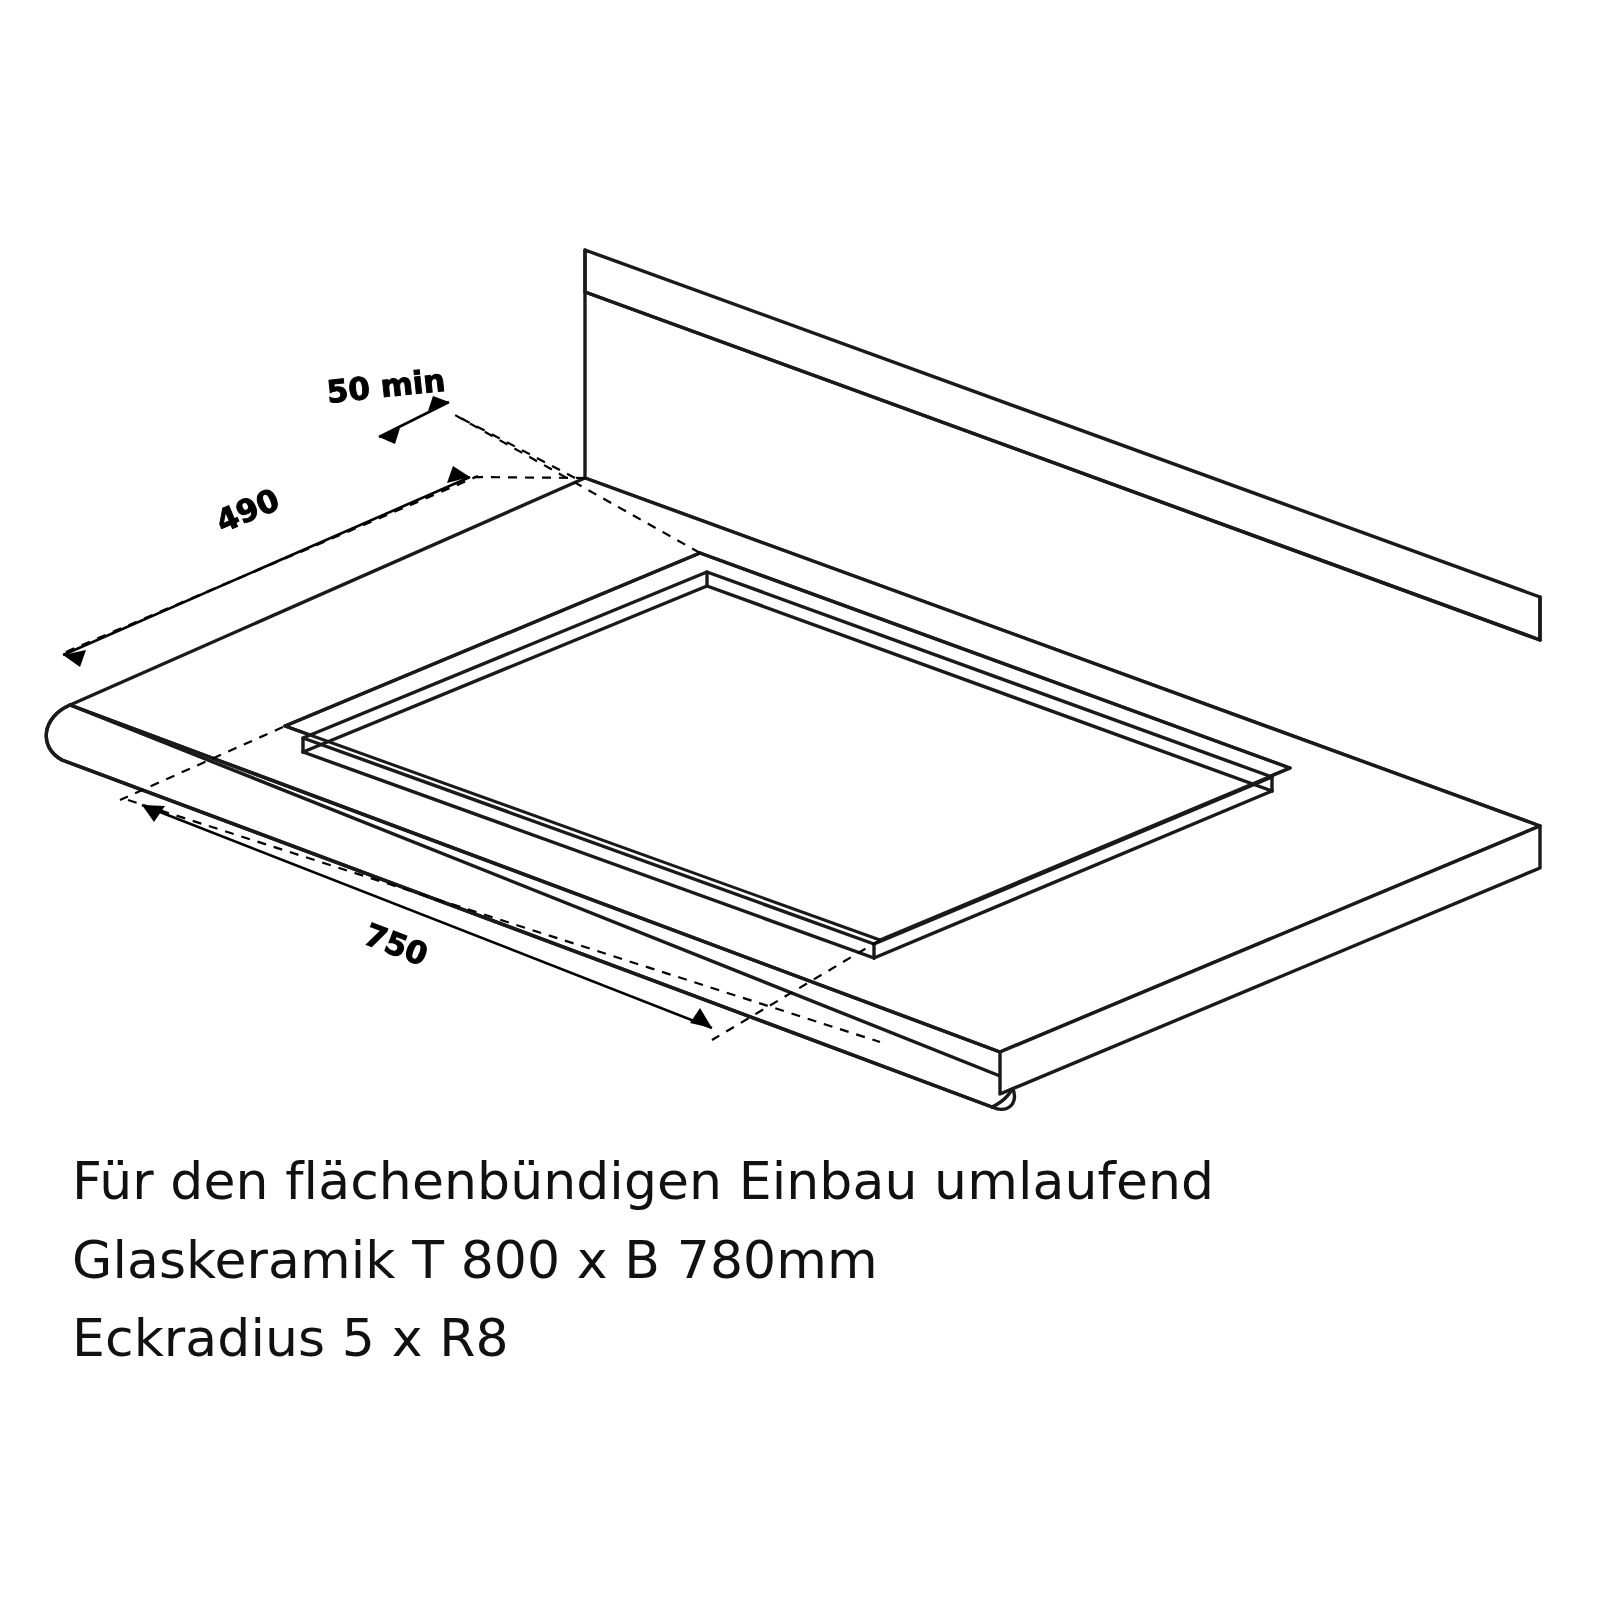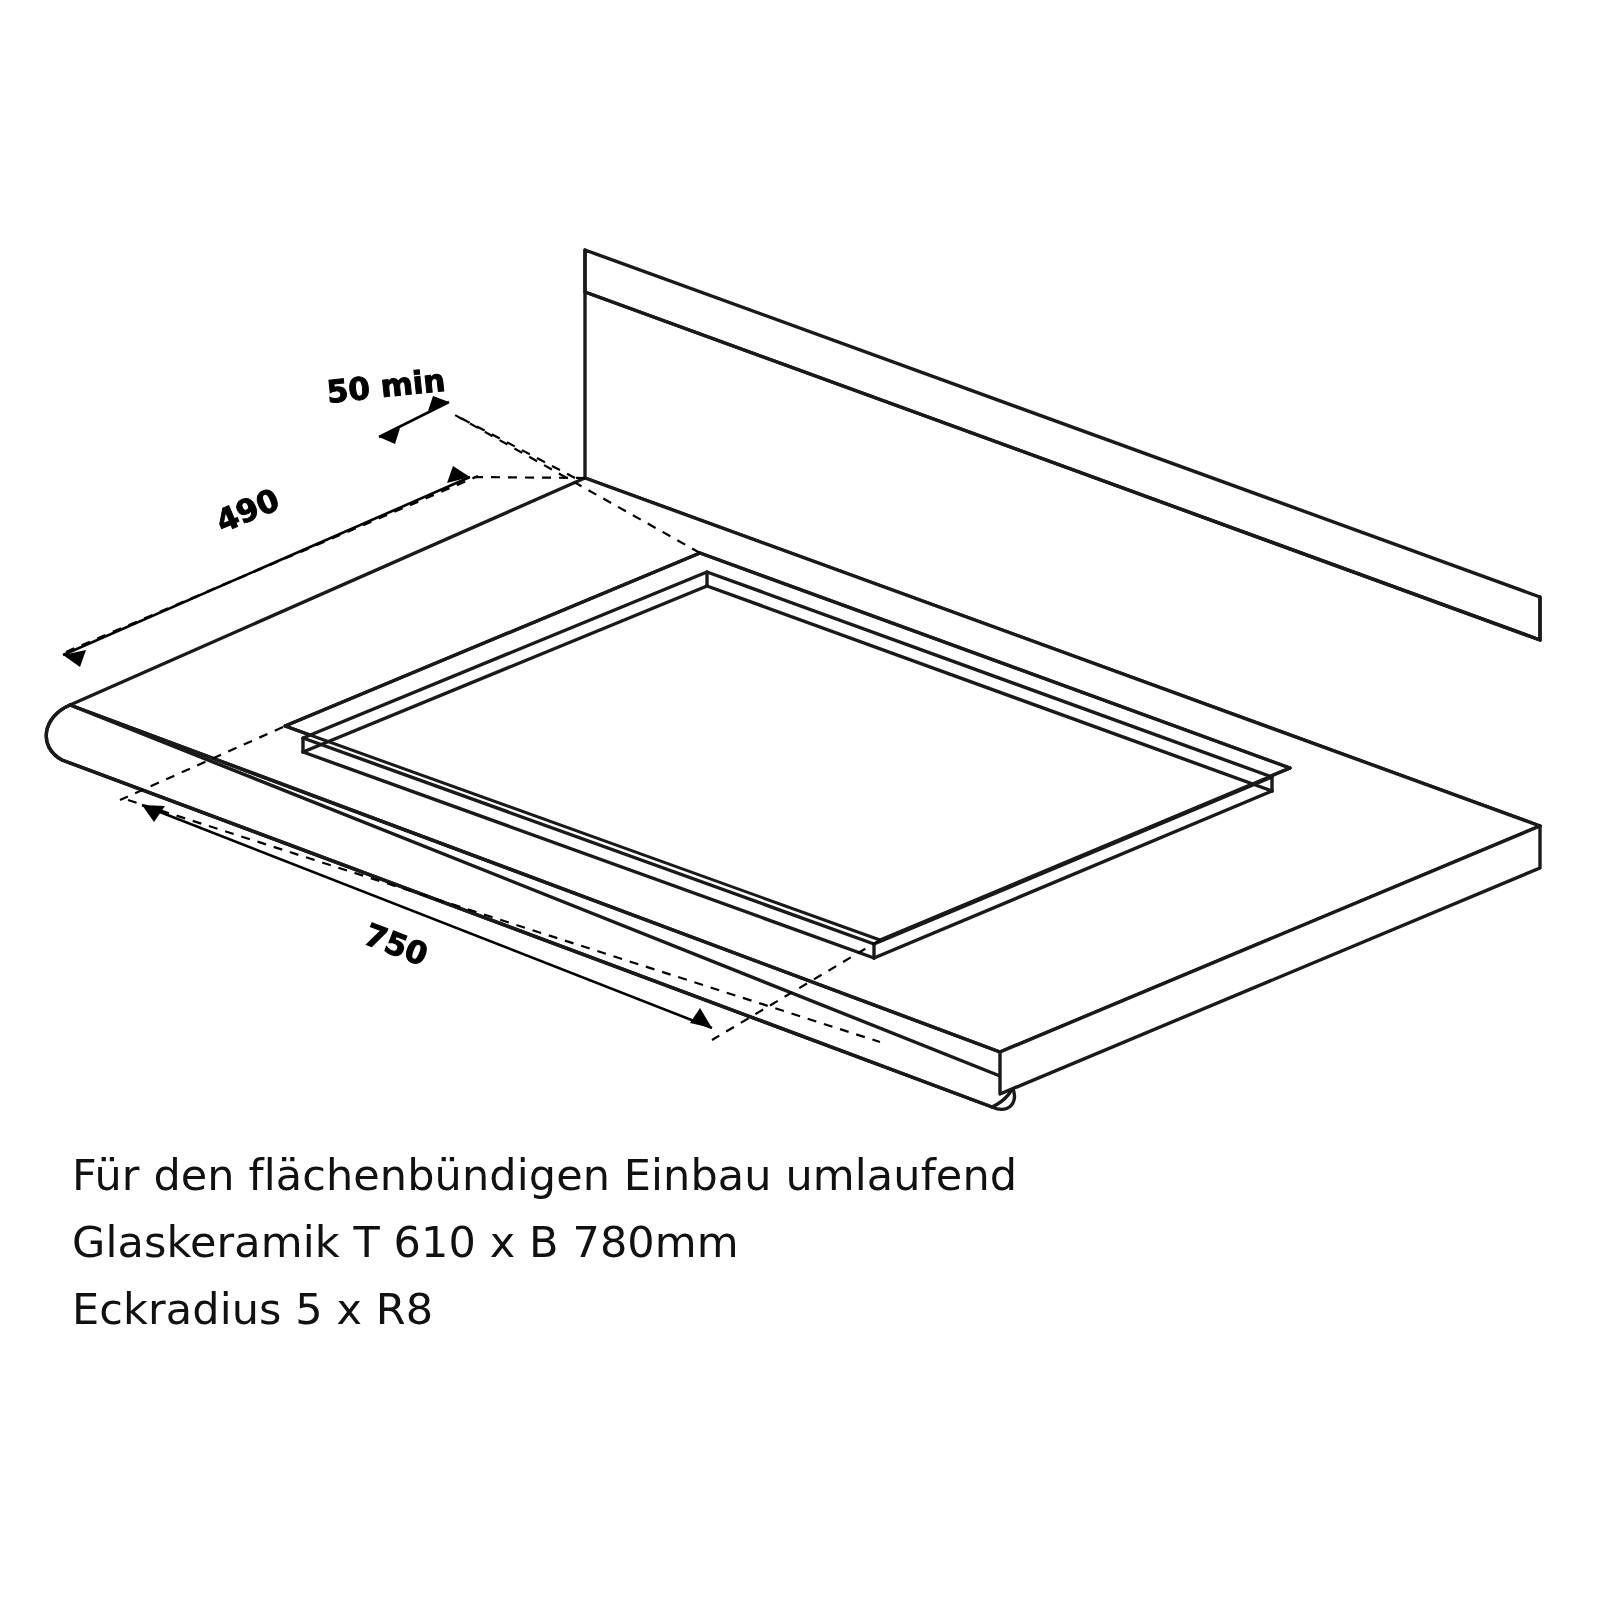--- a/index.html
+++ b/index.html
@@ -35,21 +35,21 @@
   }
   #notes {
     position: absolute;
     left: 72px;
     top: 1148px;
     width: 1400px;
   }
   #notes p {
     margin: 0 0 11px 0;
     font-family: "DejaVu Sans", sans-serif;
-    font-size: 43px;
+    font-size: 52px;
     line-height: 1.30;
     color: #111;
     font-weight: 400;
     letter-spacing: 0.1px;
   }
 </style>
 </head>
 <body>
 
 <div id="diagram-wrap">
@@ -135,15 +135,15 @@
       <polygon points="142,805 165,806 154,822" fill="#000" stroke="none"></polygon>
       <polygon points="712,1028 690,1023 700,1008" fill="#000" stroke="none"></polygon>
       <text class="dim-label" x="362" y="943" transform="rotate(21 362 943)">750</text>
     </g>
 
   </svg>
 </div>
 
 <div id="notes">
   <p>Für den flächenbündigen Einbau umlaufend</p>
-  <p>Glaskeramik T 610 x B 780mm</p>
+  <p>Glaskeramik T 800 x B 780mm</p>
   <p>Eckradius 5 x R8</p>
 </div>
 
 </body></html>

